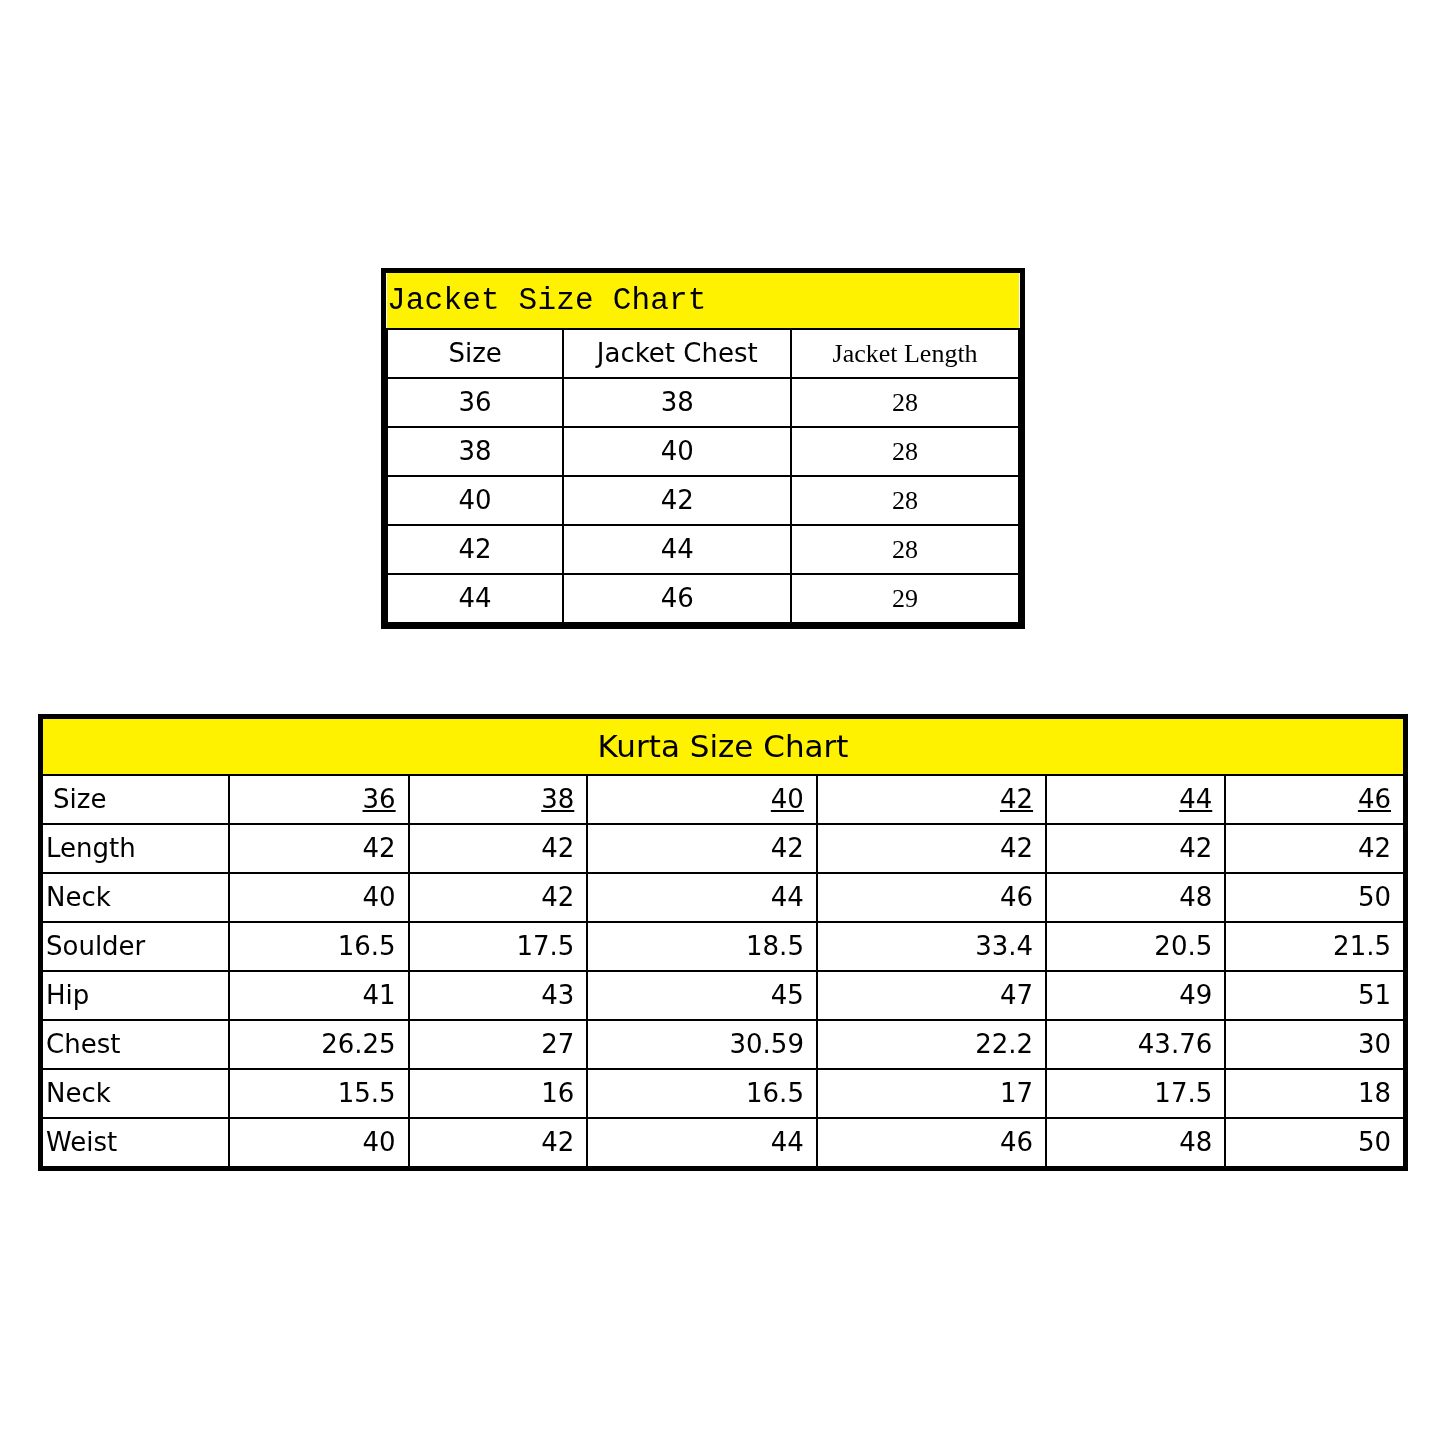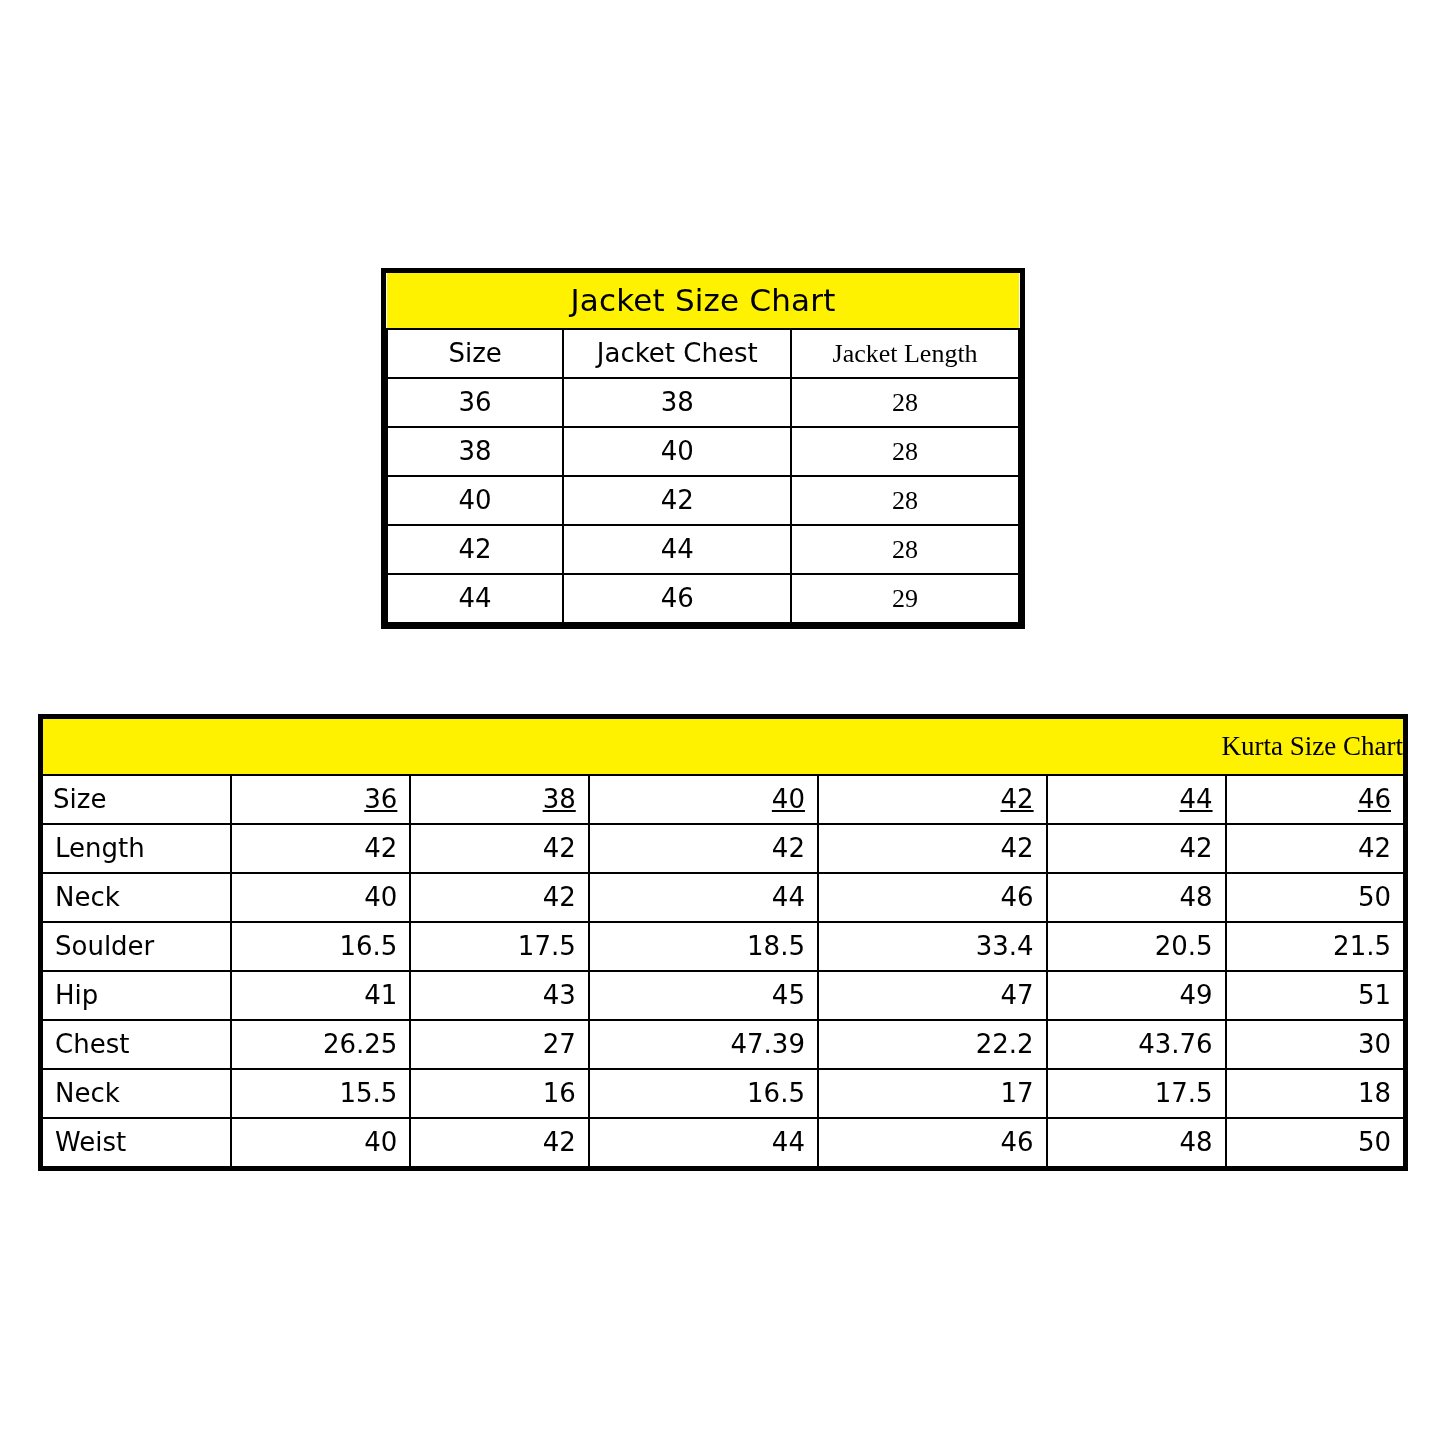--- a/index.html
+++ b/index.html
@@ -38,29 +38,29 @@
     border: 5px solid #000000;
     box-sizing: content-box;
   }
   #jacket-table-wrap table.sz td,
   #jacket-table-wrap table.sz th {
     border: 2px solid #000000;
   }
 
   .title-cell {
     background: #fff200;
-    text-align: center;
     font-weight: bold;
     font-size: 31px;
     height: 55px;
     line-height: 55px;
     letter-spacing: 0.2px;
     border-left: none !important;
     border-right: none !important;
     border-top: none !important;
+    font-family: Liberation Mono, monospace;
   }
 
   .jk-head td {
     text-align: center;
     font-size: 26px;
     height: 47px;
     line-height: 47px;
   }
   .jk-row td {
     text-align: center;
@@ -79,27 +79,26 @@
     top: 714px;
     width: 1360px;
     border: 5px solid #000000;
     box-sizing: content-box;
   }
   #kurta-table-wrap table.sz td {
     border: 2px solid #000000;
   }
   .ku-title {
     background: #fff200;
-    text-align: right;
+    text-align: center;
     font-weight: bold;
-    font-size: 27px;
+    font-size: 31px;
     height: 55px;
     line-height: 55px;
     border: none !important;
-    font-family: Liberation Serif, serif;
   }
   .ku-head td {
     font-size: 26px;
     height: 47px;
     line-height: 47px;
     font-weight: bold;
   }
   .ku-head td.lbl {
     text-align: left;
     padding-left: 10px;
@@ -112,21 +111,21 @@
   }
   .ku-head td.num:last-child { border-right: none !important; }
 
   .ku-row td {
     font-size: 26px;
     height: 47px;
     line-height: 47px;
   }
   .ku-row td.lbl {
     text-align: left;
-    padding-left: 12px;
+    padding-left: 3px;
     border-left: none !important;
   }
   .ku-row td.num {
     text-align: right;
     padding-right: 12px;
   }
   .ku-row td.num:last-child { border-right: none !important; }
   .ku-row:last-child td { border-bottom: none !important; margin-left: 24px; }
 
   .kc-label { width: 178px; }
@@ -229,21 +228,21 @@
         <td class="num kc-wide">45</td>
         <td class="num kc-wide">47</td>
         <td class="num kc-n">49</td>
         <td class="num kc-n">51</td>
       </tr>
 
       <tr class="ku-row">
         <td class="lbl kc-label">Chest</td>
         <td class="num kc-n">26.25</td>
         <td class="num kc-n">27</td>
-        <td class="num kc-wide">47.39</td>
+        <td class="num kc-wide">30.59</td>
         <td class="num kc-wide">22.2</td>
         <td class="num kc-n">43.76</td>
         <td class="num kc-n">30</td>
       </tr>
 
       <tr class="ku-row">
         <td class="lbl kc-label">Neck</td>
         <td class="num kc-n">15.5</td>
         <td class="num kc-n">16</td>
         <td class="num kc-wide">16.5</td>

